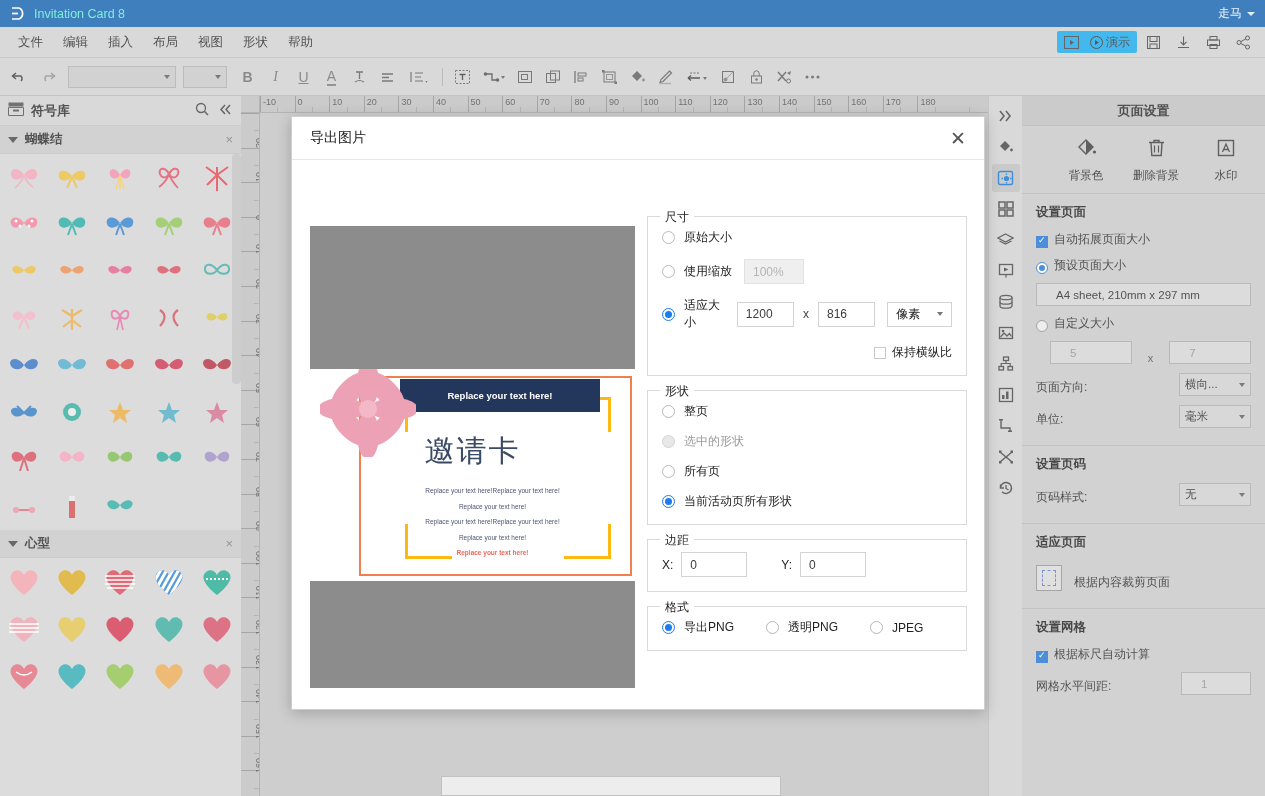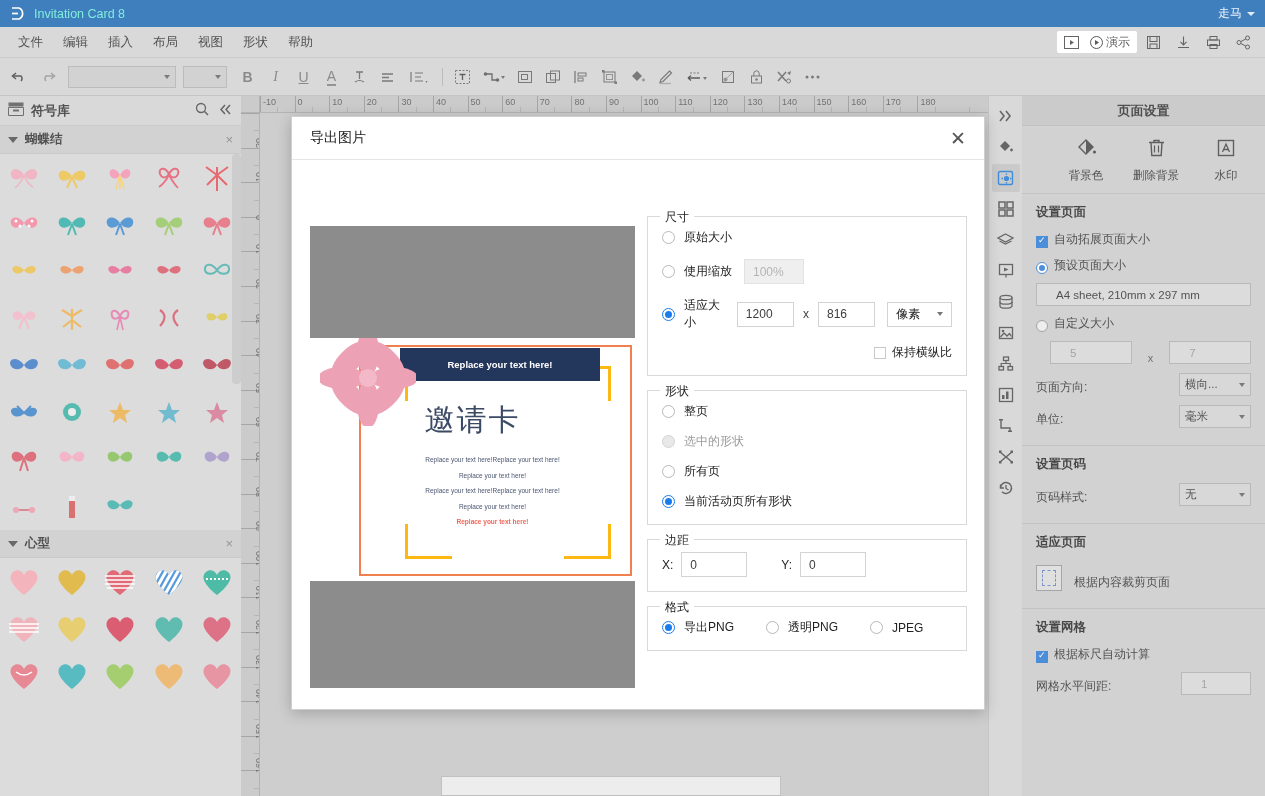--- a/index.html
+++ b/index.html
@@ -24,21 +24,21 @@
 
   
   .menubar {
     position: absolute; top: 27px; left: 0; width: 1265px; height: 31px;
     background: #cfcfcf; display: flex; align-items: center; padding-left: 8px;
     border-bottom: 1px solid #bcbcbc;
   }
   .menu-item { font-size: 12.5px; color: #1c1c1c; padding: 4px 10px; cursor: default; }
   .menu-right { margin-left: auto; display: flex; align-items: center; gap: 2px; padding-right: 8px; }
   .mr-btn { width: 28px; height: 22px; display: flex; align-items: center; justify-content: center; color: #3a3a3a; }
-  .mr-group { display: flex; align-items: center; background: #ffffff; border-radius: 2px; }
+  .mr-group { display: flex; align-items: center; background: #0ea5e9; border-radius: 2px; }
   .mr-present { display: flex; align-items: center; gap: 3px; padding: 2px 7px 2px 5px; font-size: 12px; color: #2a2a2a; }
 
   
   .toolbar {
     position: absolute; top: 58px; left: 0; width: 1265px; height: 38px;
     background: #cfcfcf; display: flex; align-items: center; padding: 0 6px;
     border-bottom: 1px solid #b5b5b5; gap: 1px;
   }
   .tb { width: 27px; height: 26px; display: flex; align-items: center; justify-content: center; color: #555; }
   .tb.wide { width: 34px; }
@@ -111,21 +111,21 @@
   .modal-shade { position: absolute; inset: 0; background: rgba(255,255,255,0.22); }
   .dialog {
     position: absolute; left: 291px; top: 116px; width: 694px; height: 594px;
     background: #fff; border: 1px solid #cfcfcf; box-shadow: 0 3px 14px rgba(0,0,0,0.22);
   }
   .dlg-head { height: 43px; border-bottom: 1px solid #e6e6e6; display: flex; align-items: center; padding: 0 18px; }
   .dlg-title { font-size: 14px; color: #1a1a1a; }
   .dlg-close { margin-left: auto; font-size: 19px; color: #555; line-height: 1; }
   .dlg-body { position: relative; height: 551px; }
   .preview { position: absolute; left: 18px; top: 66px; width: 325px; height: 462px; background: #8c8c8c; }
-  .card { position: absolute; left: 0; top: 112px; width: 325px; height: 243px; background: #fff; overflow: hidden; }
+  .card { position: absolute; left: 0; top: 143px; width: 325px; height: 212px; background: #fff; overflow: hidden; }
   .card-border { position: absolute; left: 49px; top: 7px; right: 3px; bottom: 5px; border: 2px solid #f0814e; }
   .brk { position: absolute; width: 47px; height: 35px; }
   .brk.tl { left: 95px; top: 28px; border-left: 3px solid #fdb913; border-top: 3px solid #fdb913; }
   .brk.tr { right: 24px; top: 28px; border-right: 3px solid #fdb913; border-top: 3px solid #fdb913; }
   .brk.bl { left: 95px; bottom: 22px; border-left: 3px solid #fdb913; border-bottom: 3px solid #fdb913; }
   .brk.br { right: 24px; bottom: 22px; border-right: 3px solid #fdb913; border-bottom: 3px solid #fdb913; }
   .banner { position: absolute; left: 90px; top: 10px; width: 200px; height: 33px; background: #23365c; display: flex; align-items: center; justify-content: center; }
   .banner-txt { font-size: 9.5px; font-weight: bold; color: #fff; }
   .card-title { position: absolute; left: 0; right: 0; top: 62px; text-align: center; font-size: 30px; color: #3b4a66; letter-spacing: 2px; }
   .card-lines { position: absolute; left: 60px; right: 20px; top: 114px; text-align: center; }

